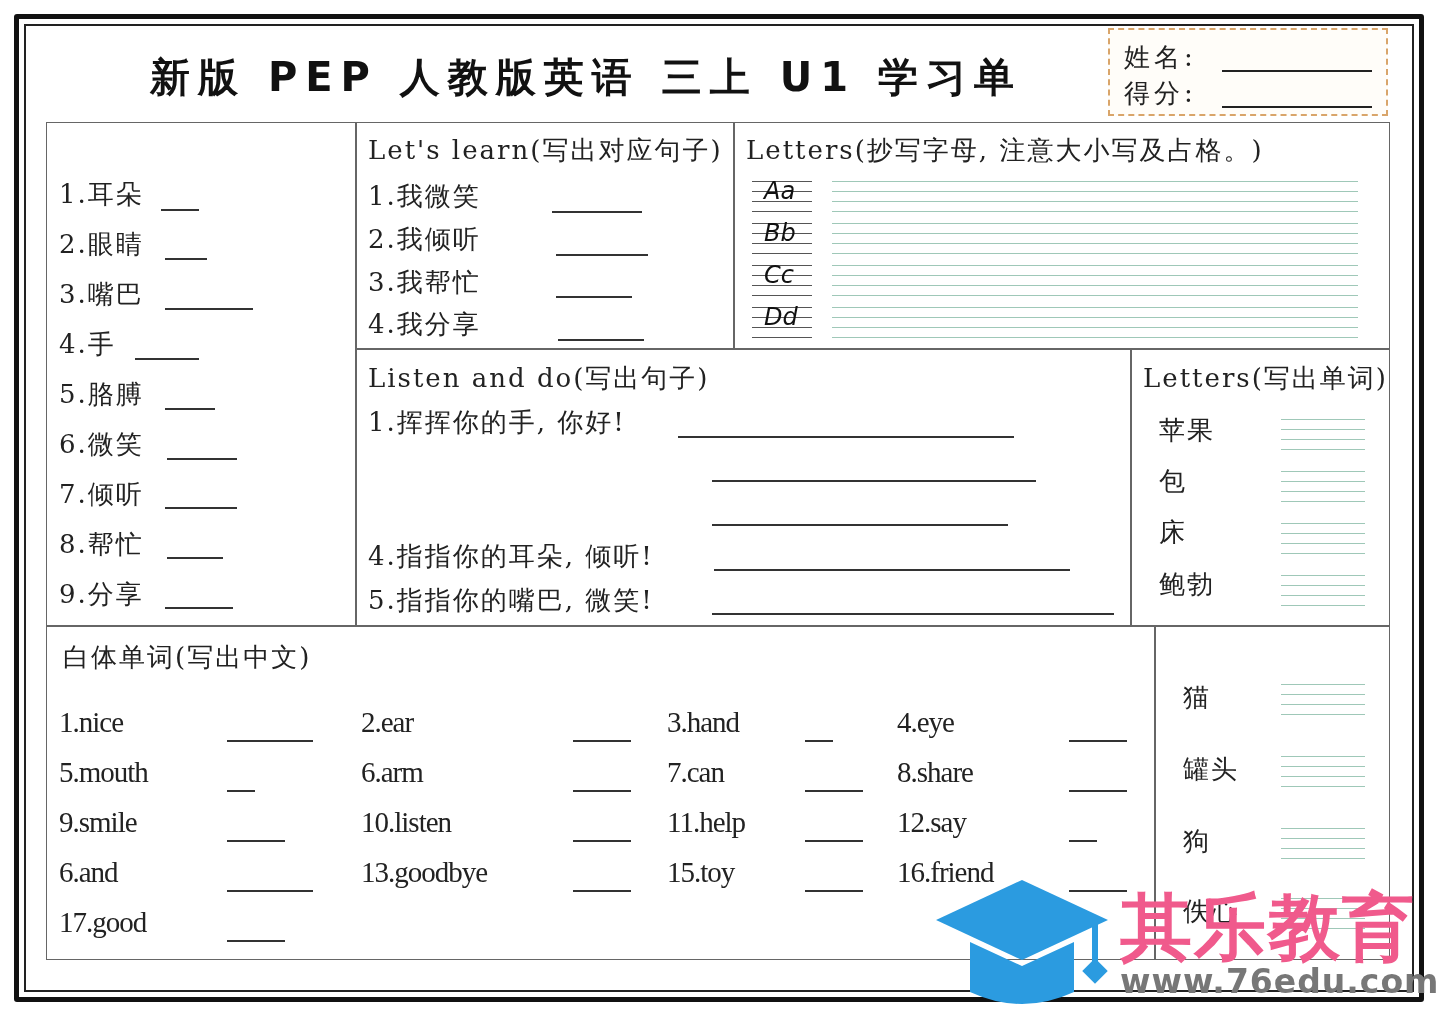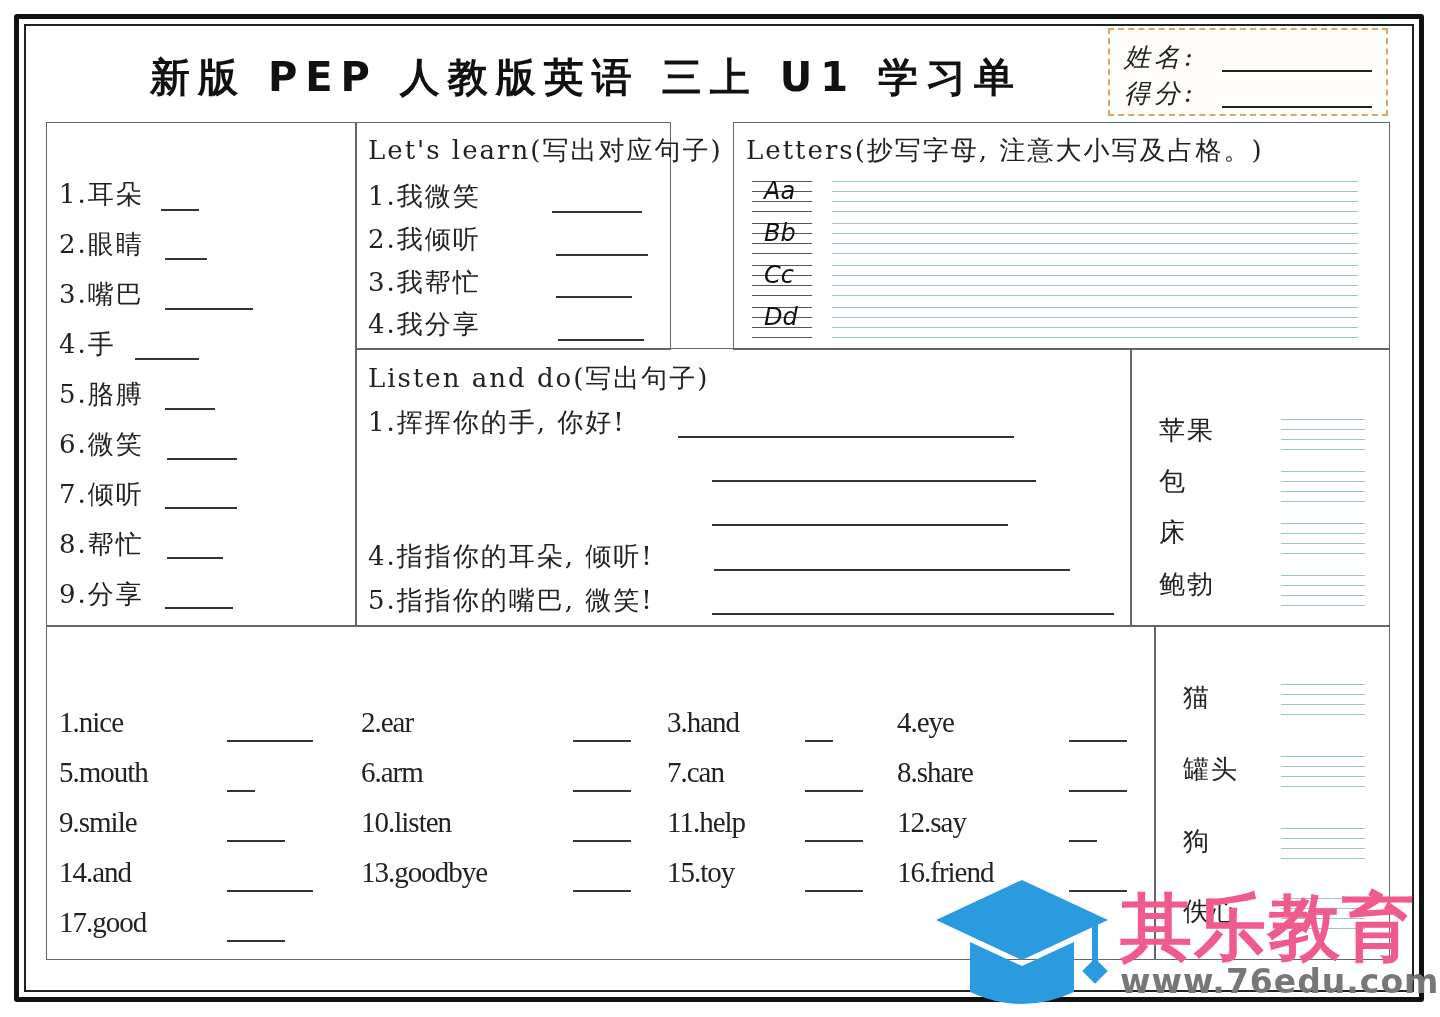--- a/index.html
+++ b/index.html
@@ -1,21 +1,21 @@
 <!DOCTYPE html>
 <html><head>
 <meta charset="utf-8">
 <style>
   html,body{margin:0;padding:0;background:#fff;}
   body{width:1440px;height:1017px;position:relative;overflow:hidden;font-family:"DejaVu Serif",serif;color:#222;}
   .frame-outer{position:absolute;left:14px;top:14px;width:1410px;height:988px;border:5px solid #111;box-sizing:border-box;border-radius:3px;}
   .frame-inner{position:absolute;left:24px;top:24px;width:1390px;height:968px;border:2px solid #222;box-sizing:border-box;}
   .title{position:absolute;left:150px;top:50px;font-family:"DejaVu Sans",sans-serif;font-size:40px;font-weight:bold;letter-spacing:8px;color:#111;white-space:nowrap;}
   .name-box{position:absolute;left:1108px;top:28px;width:280px;height:88px;border:2px dashed #d9a56a;box-sizing:border-box;background:#fffdf9;}
-  .name-row{position:absolute;left:14px;font-size:26px;color:#222;letter-spacing:4px;font-style:italic;}
+  .name-row{position:absolute;left:14px;font-size:26px;color:#222;letter-spacing:4px;}
   .name-line{position:absolute;left:112px;width:150px;border-bottom:2px solid #222;}
   .box{position:absolute;border:1.5px solid #666;box-sizing:border-box;}
   .hdr{position:absolute;font-size:26px;color:#222;white-space:nowrap;letter-spacing:2px;}
   .item{position:absolute;font-size:26px;color:#222;white-space:nowrap;letter-spacing:2px;}
   .blank{position:absolute;border-bottom:2px solid #333;}
   .en{font-family:"Liberation Serif",serif;font-size:29px;letter-spacing:-1px;}
   .four-line{position:absolute;}
   .four-line div{position:absolute;left:0;right:0;border-top:1.5px solid #9fc8b8;}
   .guide div{border-top-color:#555;}
   .letter{position:absolute;font-family:"DejaVu Sans",sans-serif;font-size:24px;font-style:italic;color:#111;}
@@ -52,21 +52,21 @@
   <div class="item" style="left:12px;top:304px">6.微笑</div>
   <div class="blank" style="left:120px;top:335px;width:70px"></div>
   <div class="item" style="left:12px;top:354px">7.倾听</div>
   <div class="blank" style="left:118px;top:384px;width:72px"></div>
   <div class="item" style="left:12px;top:404px">8.帮忙</div>
   <div class="blank" style="left:120px;top:434px;width:56px"></div>
   <div class="item" style="left:12px;top:454px">9.分享</div>
   <div class="blank" style="left:118px;top:484px;width:68px"></div>
 </div>
 
-<div class="box" style="left:355px;top:122px;width:316px;height:228px">
+<div class="box" style="left:355px;top:122px;width:380px;height:228px">
   <div class="hdr" style="left:12px;top:10px">Let's learn(写出对应句子)</div>
   <div class="item" style="left:12px;top:56px">1.我微笑</div>
   <div class="blank" style="left:196px;top:88px;width:90px"></div>
   <div class="item" style="left:12px;top:99px">2.我倾听</div>
   <div class="blank" style="left:200px;top:131px;width:92px"></div>
   <div class="item" style="left:12px;top:142px">3.我帮忙</div>
   <div class="blank" style="left:200px;top:173px;width:76px"></div>
   <div class="item" style="left:12px;top:184px">4.我分享</div>
   <div class="blank" style="left:202px;top:216px;width:86px"></div>
 </div>
@@ -135,20 +135,21 @@
   <div class="blank" style="left:322px;top:87px;width:336px"></div>
   <div class="blank" style="left:356px;top:131px;width:324px"></div>
   <div class="blank" style="left:356px;top:175px;width:296px"></div>
   <div class="item" style="left:12px;top:190px">4.指指你的耳朵, 倾听!</div>
   <div class="blank" style="left:358px;top:220px;width:356px"></div>
   <div class="item" style="left:12px;top:234px">5.指指你的嘴巴, 微笑!</div>
   <div class="blank" style="left:356px;top:264px;width:402px"></div>
 </div>
 
 <div class="box" style="left:1130px;top:348px;width:260px;height:279px">
+  <div class="hdr" style="left:12px;top:12px">Letters(写出单词)</div>
   <div class="item" style="left:28px;top:64px">苹果</div>
   <div class="four-line" style="left:150px;top:70px;width:84px;height:30px">
       <div style="top:0"></div>
       <div style="top:10px"></div>
       <div style="top:20px"></div>
       <div style="top:30px"></div>
     </div>
   <div class="item" style="left:28px;top:115px">包</div>
   <div class="four-line" style="left:150px;top:122px;width:84px;height:30px">
       <div style="top:0"></div>
@@ -166,20 +167,21 @@
   <div class="item" style="left:28px;top:218px">鲍勃</div>
   <div class="four-line" style="left:150px;top:226px;width:84px;height:30px">
       <div style="top:0"></div>
       <div style="top:10px"></div>
       <div style="top:20px"></div>
       <div style="top:30px"></div>
     </div>
 </div>
 
 <div class="box" style="left:46px;top:625px;width:1110px;height:335px">
+  <div class="hdr" style="left:16px;top:14px">白体单词(写出中文)</div>
 
   <div class="item en" style="left:12px;top:80px">1.nice</div>
   <div class="blank" style="left:180px;top:114px;width:86px"></div>
   <div class="item en" style="left:314px;top:80px">2.ear</div>
   <div class="blank" style="left:526px;top:114px;width:58px"></div>
   <div class="item en" style="left:620px;top:80px">3.hand</div>
   <div class="blank" style="left:758px;top:114px;width:28px"></div>
   <div class="item en" style="left:850px;top:80px">4.eye</div>
   <div class="blank" style="left:1022px;top:114px;width:58px"></div>
 
@@ -194,21 +196,21 @@
 
   <div class="item en" style="left:12px;top:180px">9.smile</div>
   <div class="blank" style="left:180px;top:214px;width:58px"></div>
   <div class="item en" style="left:314px;top:180px">10.listen</div>
   <div class="blank" style="left:526px;top:214px;width:58px"></div>
   <div class="item en" style="left:620px;top:180px">11.help</div>
   <div class="blank" style="left:758px;top:214px;width:58px"></div>
   <div class="item en" style="left:850px;top:180px">12.say</div>
   <div class="blank" style="left:1022px;top:214px;width:28px"></div>
 
-  <div class="item en" style="left:12px;top:230px">14.and</div>
+  <div class="item en" style="left:12px;top:230px">6.and</div>
   <div class="blank" style="left:180px;top:264px;width:86px"></div>
   <div class="item en" style="left:314px;top:230px">13.goodbye</div>
   <div class="blank" style="left:526px;top:264px;width:58px"></div>
   <div class="item en" style="left:620px;top:230px">15.toy</div>
   <div class="blank" style="left:758px;top:264px;width:58px"></div>
   <div class="item en" style="left:850px;top:230px">16.friend</div>
   <div class="blank" style="left:1022px;top:264px;width:58px"></div>
 
   <div class="item en" style="left:12px;top:280px">17.good</div>
   <div class="blank" style="left:180px;top:314px;width:58px"></div>

